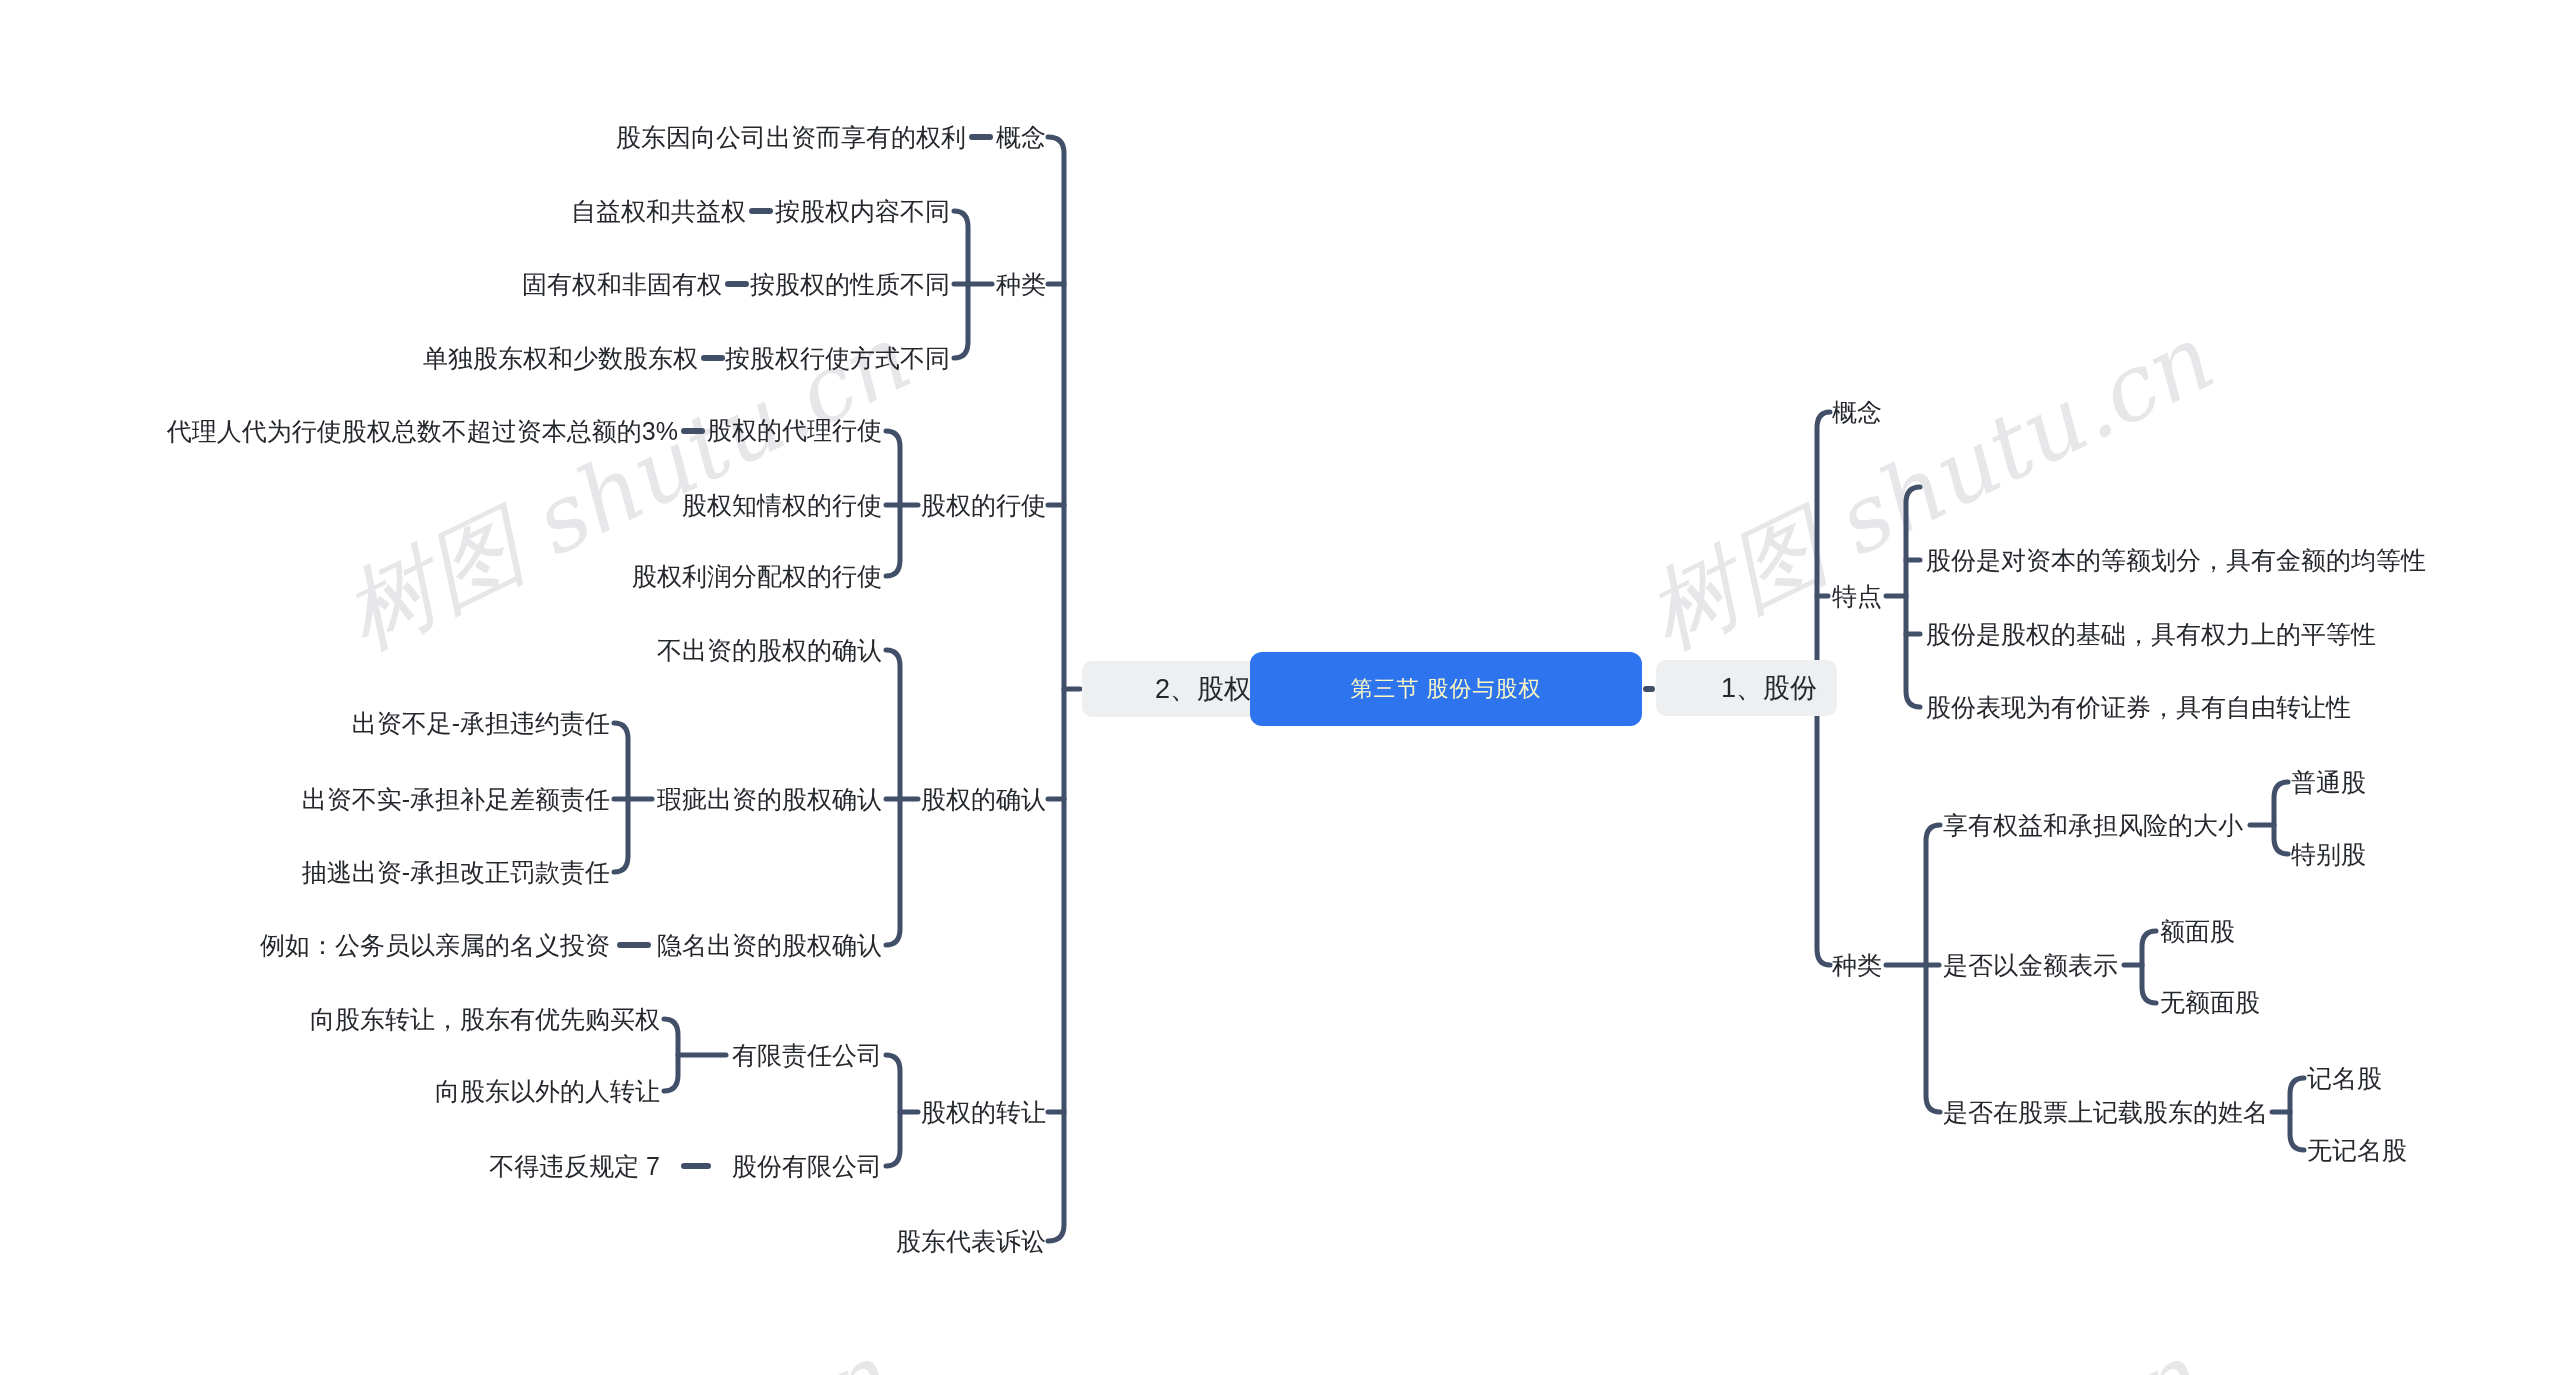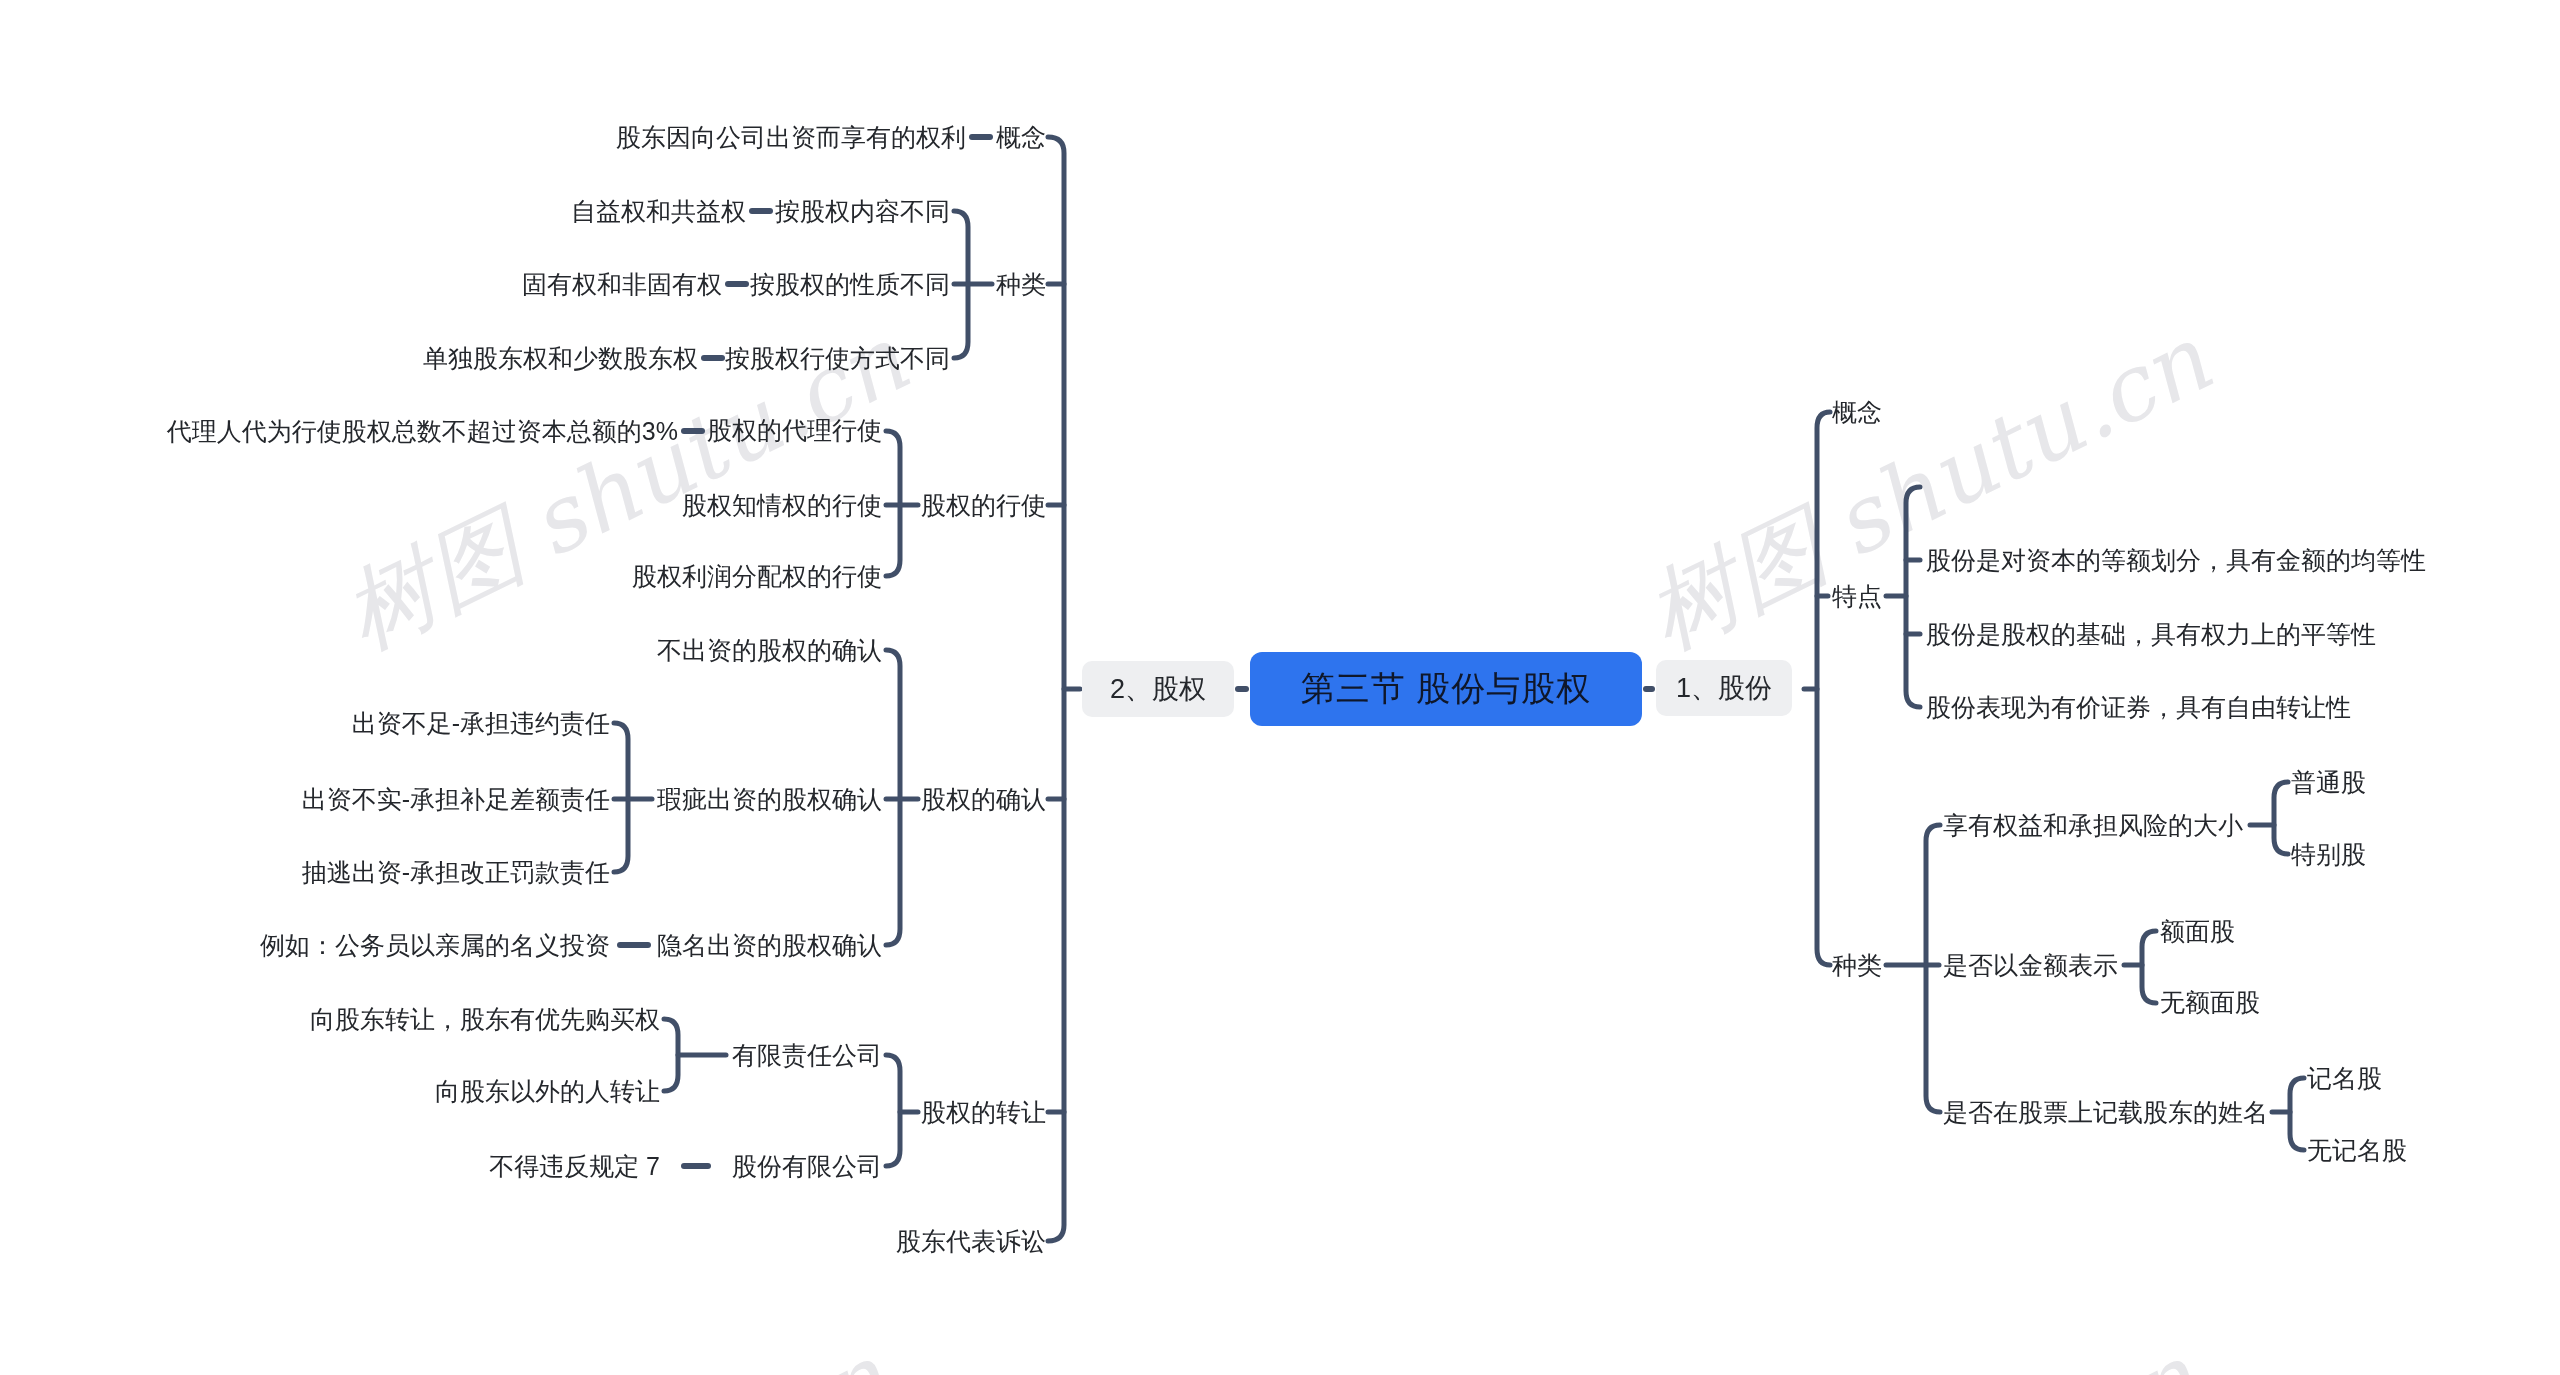--- a/index.html
+++ b/index.html
@@ -19,24 +19,24 @@
   .t{
     position:absolute;z-index:2;height:34px;line-height:34px;font-size:25px;
     color:var(--text,#24272c);white-space:nowrap;
   }
   .box{
     position:absolute;z-index:3;display:flex;align-items:center;justify-content:center;
     white-space:nowrap;
   }
   .box.gray{
     background:var(--nodebg,#eeeff1);color:var(--text,#24272c);
-    font-size:27px;border-radius:10px;
+    font-size:27px;border-radius:10px;padding-left:45px;
   }
   .box.blue{
-    background:var(--accent,#2e74ee);color:#0f172a;font-size:34px;border-radius:12px;
+    background:var(--accent,#2e74ee);color:#fef9c3;font-size:22px;border-radius:12px;
     letter-spacing:1px;
   }
 </style>
 </head>
 <body>
 
 <div class="canvas">
 
   <div class="wm" style="left:627px;top:487px;">树图 shutu.cn</div>
   <div class="wm" style="left:1930px;top:487px;">树图 shutu.cn</div>

